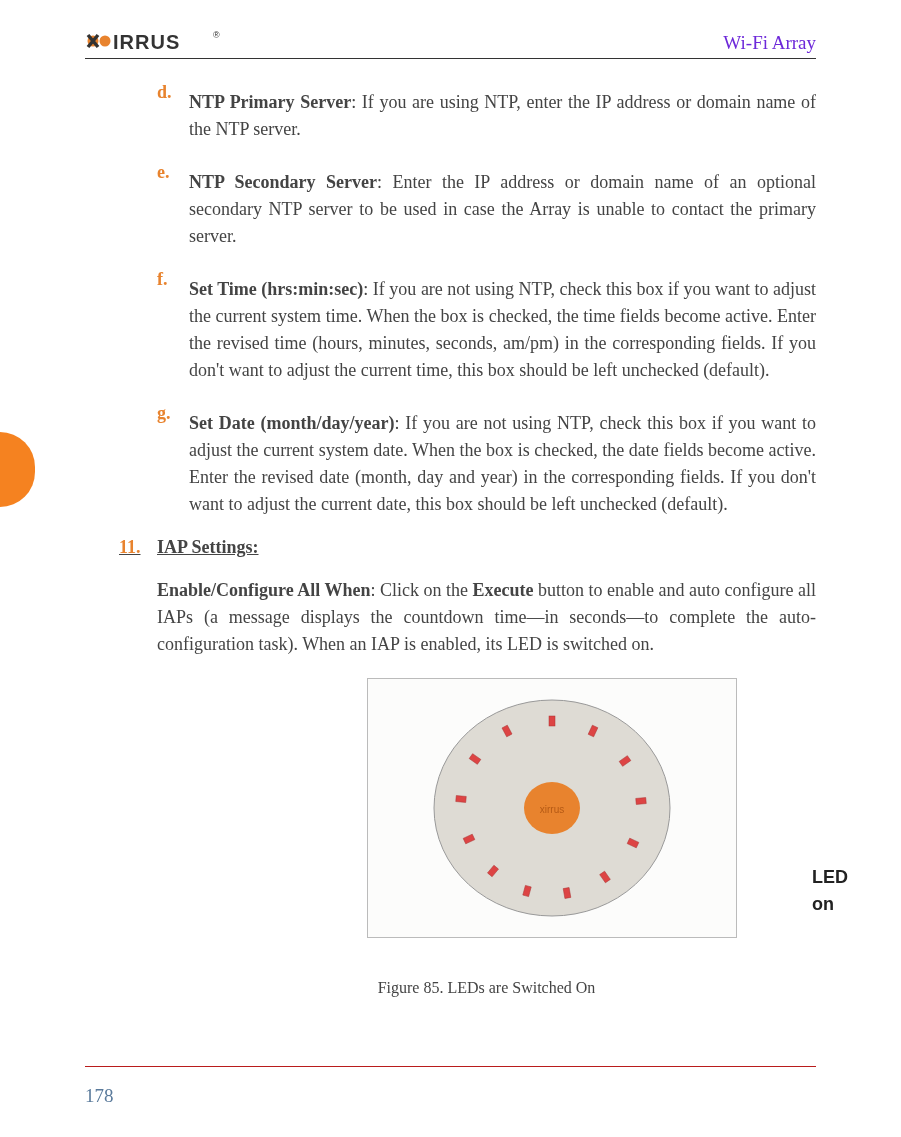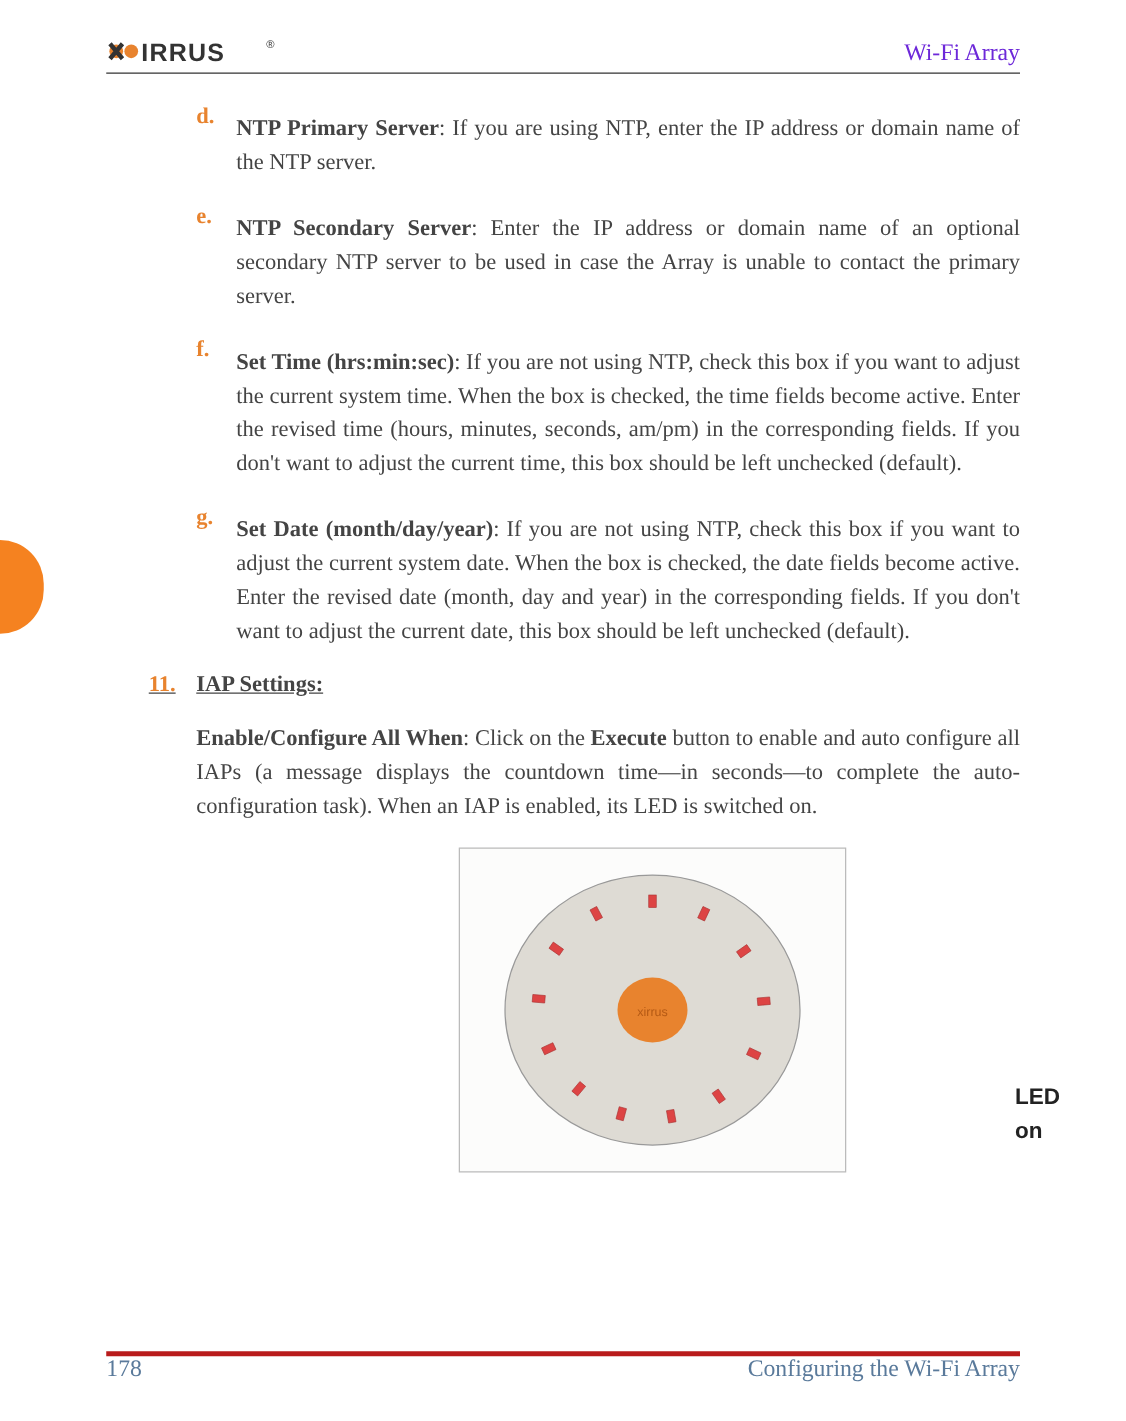--- a/index.html
+++ b/index.html
@@ -86,21 +86,21 @@
     }
     .figure-area {
       position: relative;
       height: 320px;
       margin-top: 18px;
     }
     .device {
       position: absolute;
       left: 210px;
       top: 0;
-      width: 310px;
+      width: 370px;
       height: 260px;
       background: #fcfcfb;
       border: 1px solid #bbb;
       display: flex;
       align-items: center;
       justify-content: center;
     }
     .device-svg { display: block; }
     .led-label {
       position: absolute;
@@ -124,22 +124,22 @@
       left: 0;
       right: 0;
       text-align: center;
       font-size: 16px;
     }
     .footer {
       position: absolute;
       bottom: 30px;
       left: 85px;
       right: 85px;
-      border-top: 4px solid #b91c1c;
-      padding-top: 0;
+      border-top: 1px solid #b91c1c;
+      padding-top: 18px;
       display: flex;
       justify-content: space-between;
       font-size: 19px;
     }
     .page-number { color: #5a7a9b; }
     .chapter-name { color: #5a7a9b; }
   </style>
 </head>
 <body>
 
@@ -220,19 +220,19 @@
           <rect x="60" y="66" width="6" height="10" transform="rotate(-55 63 71)"></rect>
           <rect x="92" y="38" width="6" height="10" transform="rotate(-28 95 43)"></rect>
         </g>
       </svg>
     </div>
     <svg class="led-line" width="170" height="14">
       <line x1="170" y1="7" x2="14" y2="7" stroke="#000" stroke-width="1.2"></line>
       <polygon points="0,7 16,1 16,13" fill="#000"></polygon>
     </svg>
     <div class="led-label">LED on</div>
+    <div class="fig-caption">Figure 85. LEDs are Switched On</div>
   </div>
 </div>
 
 <div class="footer">
   <div class="page-number">178</div>
-  <div class="chapter-name">Configuring the Wi-Fi Array</div>
 </div>
 
 </body></html>

